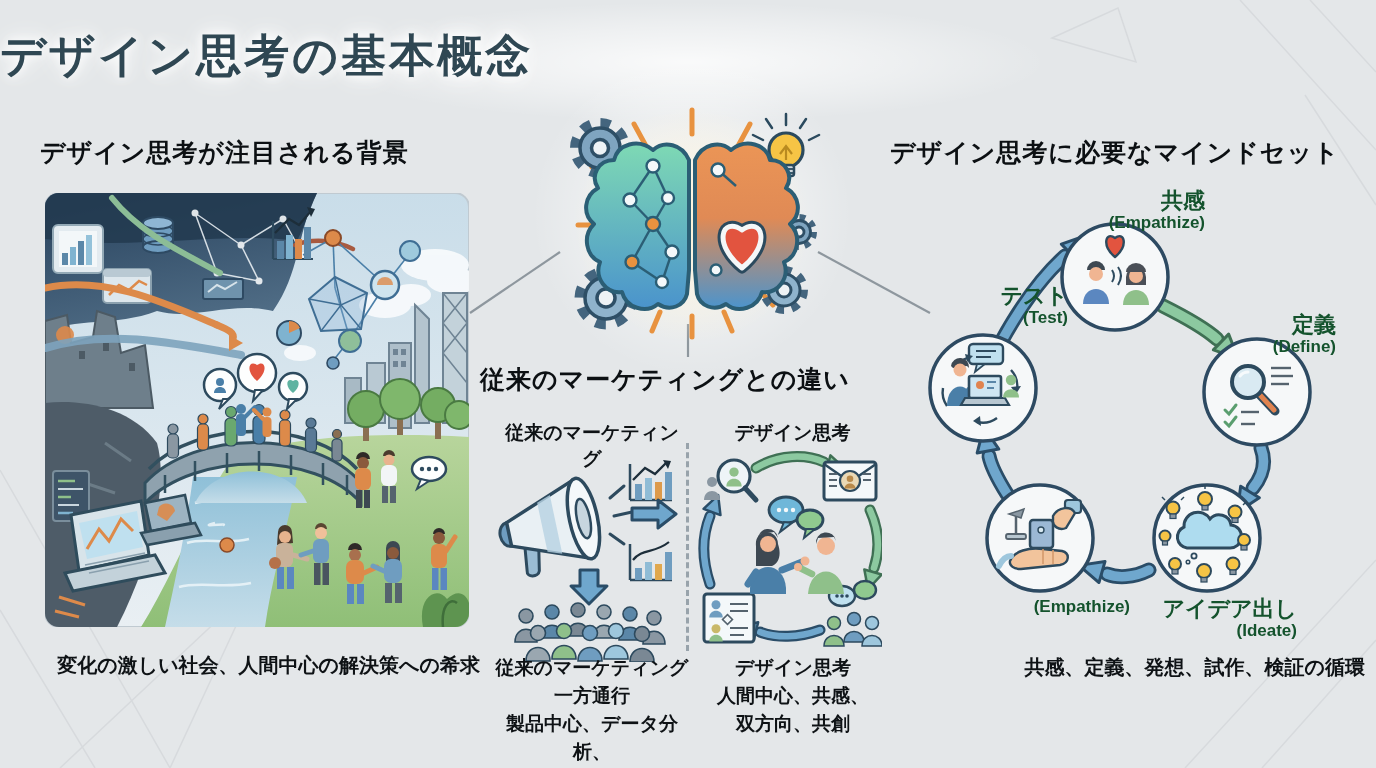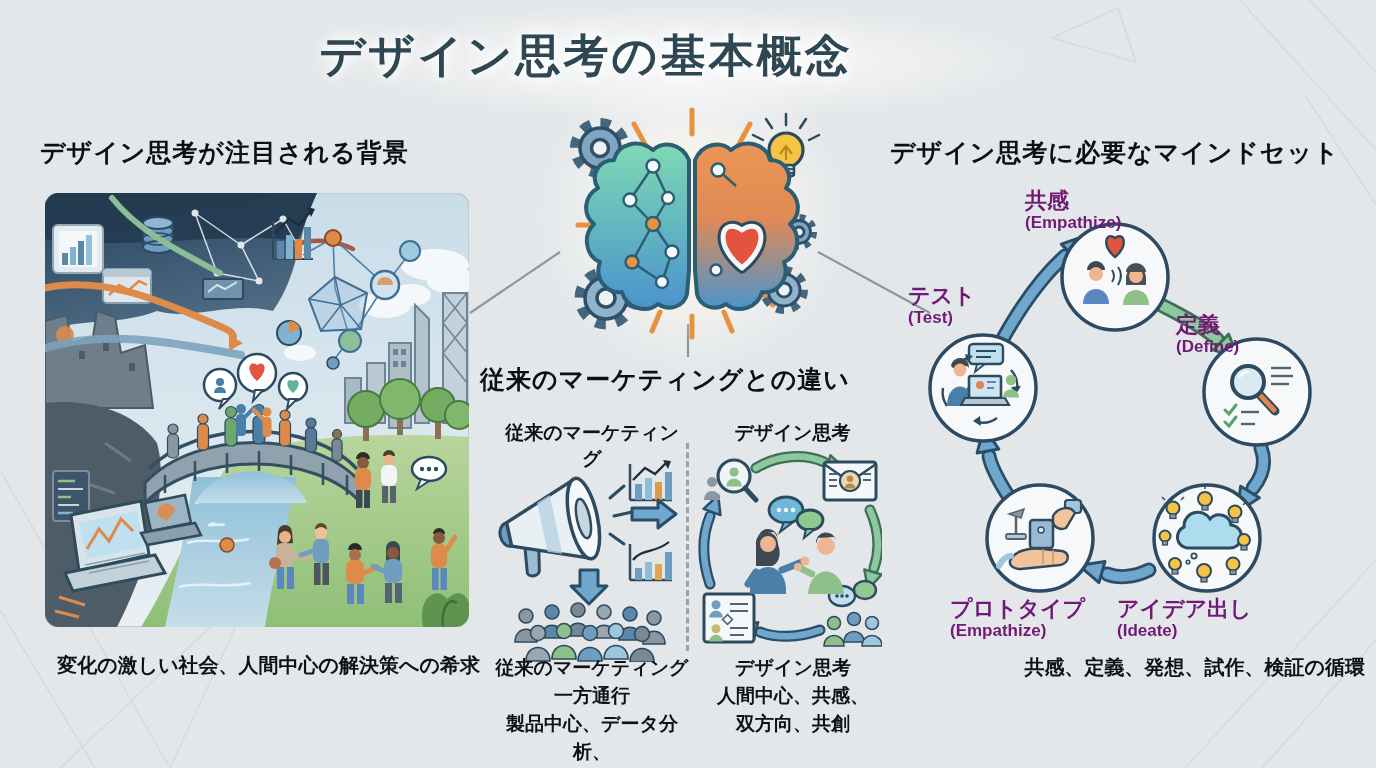--- a/index.html
+++ b/index.html
@@ -1,31 +1,31 @@
 <!DOCTYPE html>
 <html><head>
 <meta charset="utf-8">
 <style>
   html,body{margin:0;padding:0;background:#dfe2e4;}
   .stage{position:relative;width:1376px;height:768px;overflow:hidden;
          background:#e4e7e9;font-family:"Liberation Sans","DejaVu Sans",sans-serif;}
   svg{display:block}
   .abs{position:absolute;}
-  .title{position:absolute;left:0;top:26px;width:1172px;text-align:center;
+  .title{position:absolute;left:0;top:26px;width:1172px;text-align:left;
          font-size:45px;font-weight:800;letter-spacing:3px;color:#2f4753;
          text-shadow:0 0 10px #fff,0 0 18px #fff,0 0 30px rgba(255,255,255,.85);}
   .hdr{position:absolute;font-weight:800;color:#0c1013;
        font-size:25px;letter-spacing:1px;}
   .cap{position:absolute;text-align:right;font-weight:700;color:#0e1215;font-size:20px;}
   .colhdr{position:absolute;text-align:center;font-weight:800;color:#0e1215;font-size:19px;}
   .colcap{position:absolute;text-align:center;font-weight:700;color:#0e1215;
           font-size:19px;line-height:28px;}
   .divider{position:absolute;left:686px;top:443px;height:208px;width:0;
            border-left:3px dashed #98a3ab;}
-  .step-label{position:absolute;text-align:left;color:#701a75;}
+  .step-label{position:absolute;text-align:right;color:#14532d;}
   .step-label .jp{font-size:22px;font-weight:800;line-height:1.1;}
   .step-label .en{font-size:17px;font-weight:700;line-height:1.2;}
 </style>
 </head>
 <body>
 
 <div class="stage">
 
   <svg class="abs" style="left:0;top:0" width="1376" height="768" viewBox="0 0 1376 768">
     <defs>
@@ -868,21 +868,20 @@
   </div>
   <div class="step-label" style="left:1176px;top:313px;width:160px">
     <div class="jp">定義</div>
     <div class="en">(Define)</div>
   </div>
   <div class="step-label" style="left:908px;top:284px;width:160px">
     <div class="jp">テスト</div>
     <div class="en">(Test)</div>
   </div>
   <div class="step-label" style="left:950px;top:597px;width:180px">
-    <div class="jp">プロトタイプ</div>
     <div class="en">(Empathize)</div>
   </div>
   <div class="step-label" style="left:1117px;top:597px;width:180px">
     <div class="jp">アイデア出し</div>
     <div class="en">(Ideate)</div>
   </div>
 
   <div class="cap" style="left:905px;top:654px;width:460px">共感、定義、発想、試作、検証の循環</div>
 
 </div>

